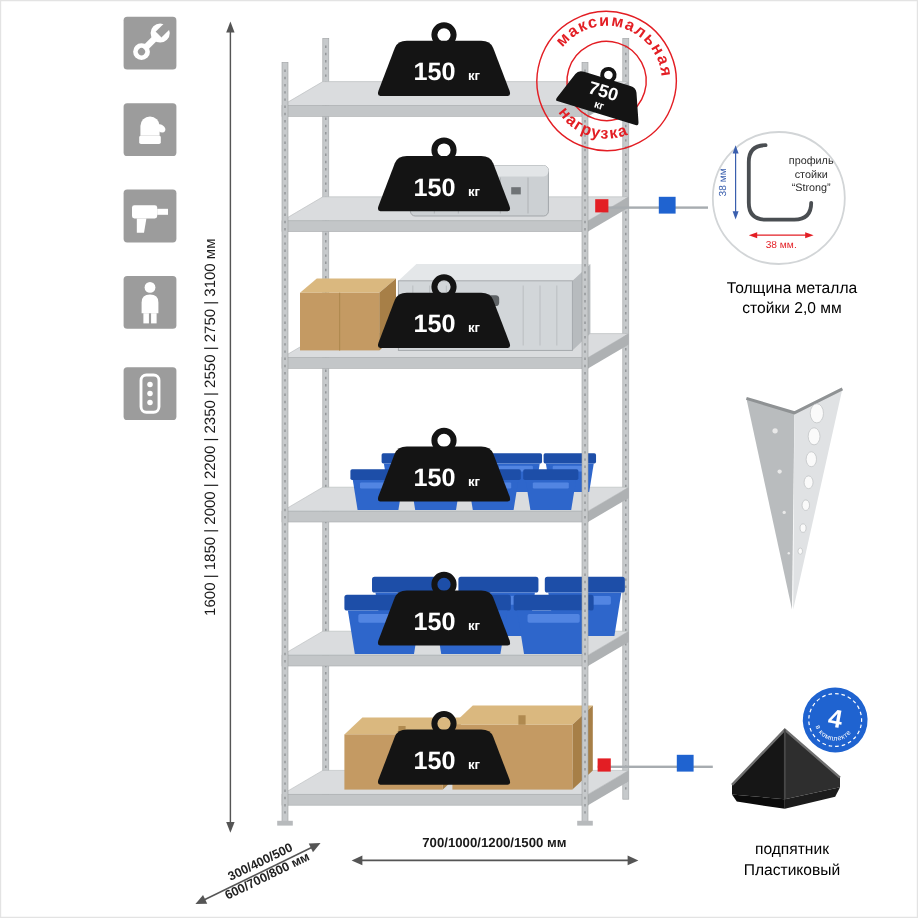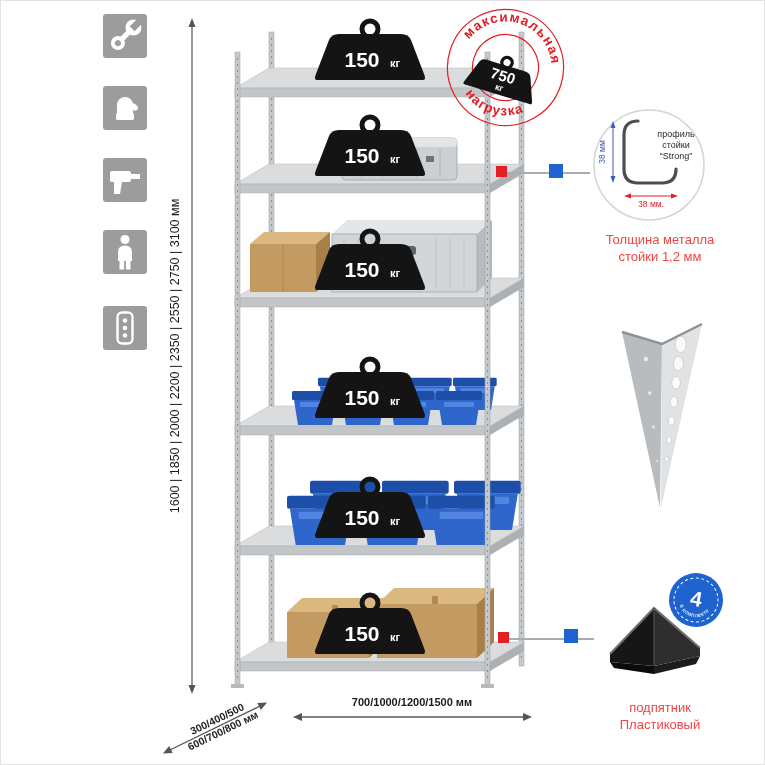--- a/index.html
+++ b/index.html
@@ -11,21 +11,21 @@
     box-shadow: inset 0 0 0 1px #e3e3e3;
   }
   .abs { position: absolute; }
   .icon-box {
     position: absolute; left: 103px; width: 44px; height: 44px;
     background: #9c9c9c; border-radius: 3px;
     display: flex; align-items: center; justify-content: center;
   }
   .caption {
     position: absolute; text-align: center;
-    font-size: 13px; line-height: 1.3; color: #ef4444;
+    font-size: 13px; line-height: 1.3; color: #000000;
   }
   .marker-line { position: absolute; height: 2px; background: #a7acb0; }
   .marker-sq { position: absolute; }
   .depth-label {
     position: absolute; left: 150px; top: 712px; width: 140px;
     transform: rotate(-26deg); text-align: center;
     font-size: 10.5px; font-weight: bold; color: #222; line-height: 1.2;
   }
   svg text { font-family: "Liberation Sans", sans-serif; }
   .wval  { fill: #fff; font-size: 21px; font-weight: bold; text-anchor: middle; }
@@ -293,21 +293,21 @@
   <line x1="38" y1="90" x2="84" y2="90" stroke="#e31e24" stroke-width="1"></line>
   <polygon points="34,90 41,87.5 41,92.5" fill="#e31e24"></polygon>
   <polygon points="88,90 81,87.5 81,92.5" fill="#e31e24"></polygon>
   <text class="dimh" x="61" y="101">38 мм.</text>
   <text class="pl" x="86" y="31">профиль</text>
   <text class="pl" x="86" y="42">стойки</text>
   <text class="pl" x="86" y="53">“Strong”</text>
 </svg>
 <div class="caption" style="left:576px;top:232px;width:168px">
   <div>Толщина металла</div>
-  <div>стойки 1,2 мм</div>
+  <div>стойки 2,0 мм</div>
 </div>
 
 <svg class="abs" style="left:600px;top:312px" width="115" height="205" viewBox="0 0 115 205">
   <polygon points="22,20 62,32 60,196" fill="#b9bcbe"></polygon>
   <polygon points="62,32 102,12 61,196" fill="#e0e2e4"></polygon>
   <polyline points="22,20 62,32 102,12" fill="none" stroke="#8f9294" stroke-width="2.5"></polyline>
   <g>
     <ellipse cx="80.7" cy="32.4" rx="5.5" ry="8" fill="#fafafa" stroke="#b5b8ba" stroke-width="0.5"></ellipse>
     <ellipse cx="78.4" cy="51.6" rx="4.9" ry="7.1" fill="#fafafa" stroke="#b5b8ba" stroke-width="0.5"></ellipse>
     <ellipse cx="76.1" cy="70.7" rx="4.3" ry="6.2" fill="#fafafa" stroke="#b5b8ba" stroke-width="0.5"></ellipse>

